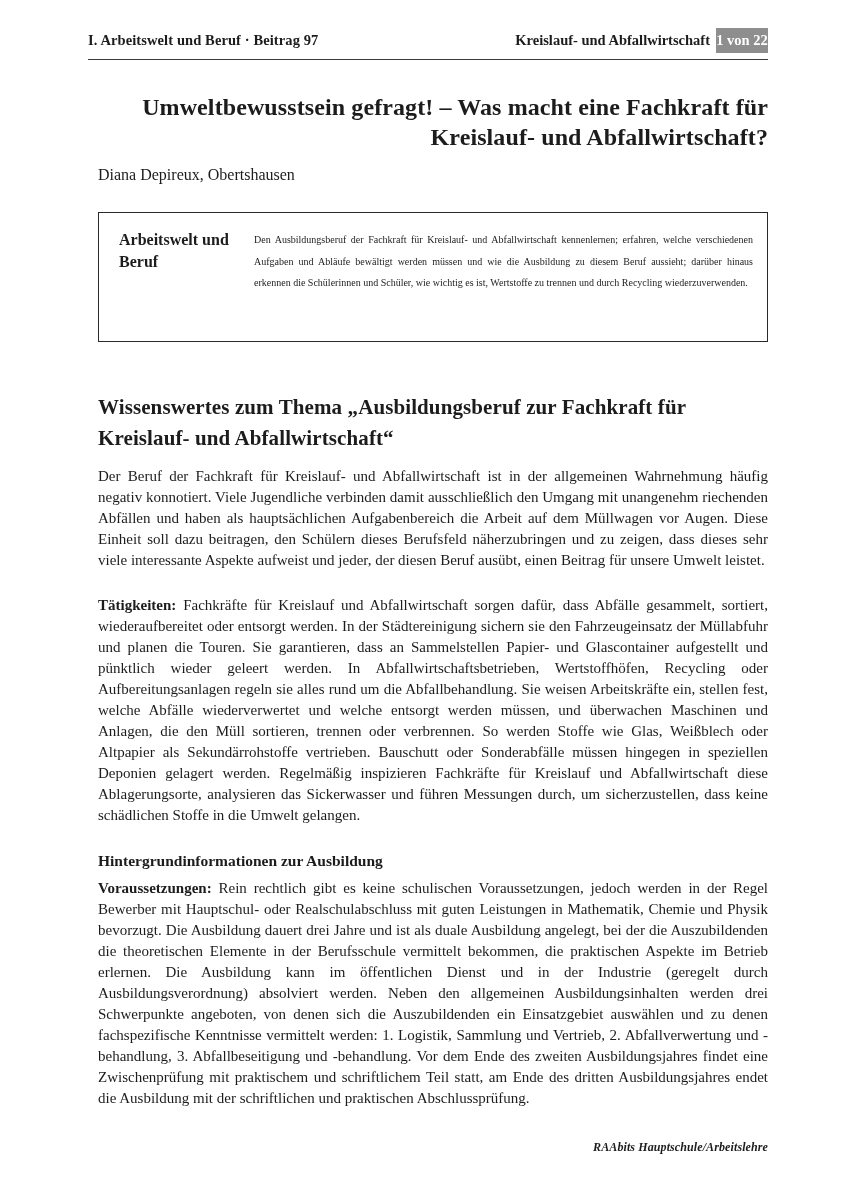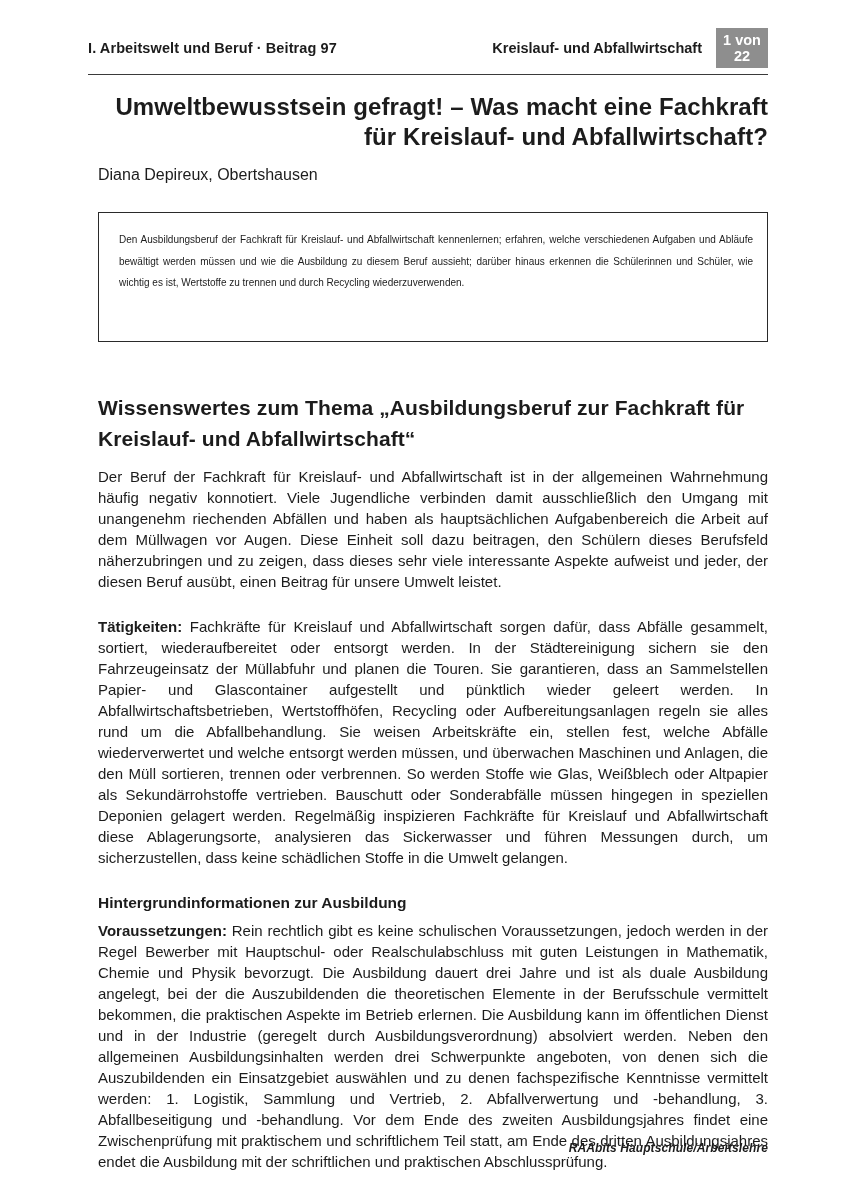--- a/index.html
+++ b/index.html
@@ -3,21 +3,21 @@
 <meta charset="utf-8">
 <style>
   html, body { margin: 0; padding: 0; background: #e9e9e9; }
   .page {
     position: relative;
     width: 848px;
     height: 1200px;
     margin: 0 auto;
     background: #ffffff;
     color: #1c1c1c;
-    font-family: Liberation Sans, sans-serif;
+    font-family: Liberation Serif, serif;
     overflow: hidden;
     box-sizing: border-box;
   }
   
   .page-header {
     position: absolute;
     left: 88px;
     right: 80px;
     top: 28px;
     border-bottom: 1.5px solid #3a3a3a;
@@ -27,21 +27,21 @@
     justify-content: space-between;
   }
   .header-left {
     font-weight: bold;
     font-size: 14.5px;
     letter-spacing: 0.1px;
   }
   .header-right {
     display: flex;
     align-items: center;
-    gap: 14px;
+    gap: 6px;
   }
   .header-subject {
     font-weight: bold;
     font-size: 14.5px;
   }
   .page-badge {
     display: inline-block;
     background: #8e8e8e;
     color: #ffffff;
     font-weight: bold;
@@ -137,20 +137,21 @@
     </div>
   </div>
 
   <div class="content">
 
     <h1 class="doc-title">Umweltbewusstsein gefragt! – Was macht eine Fachkraft für Kreislauf- und Abfallwirtschaft?</h1>
 
     <div class="doc-author">Diana Depireux, Obertshausen</div>
 
     <div class="info-box">
+      <div class="info-box-label">Arbeitswelt und Beruf</div>
       <div class="info-box-text">Den Ausbildungsberuf der Fachkraft für Kreislauf- und Abfallwirtschaft kennenlernen; erfahren, welche verschiedenen Aufgaben und Abläufe bewältigt werden müssen und wie die Ausbildung zu diesem Beruf aussieht; darüber hinaus erkennen die Schülerinnen und Schüler, wie wichtig es ist, Wertstoffe zu trennen und durch Recycling wiederzuverwenden.</div>
     </div>
 
     <h2 class="section-heading">Wissenswertes zum Thema „Ausbildungsberuf zur Fachkraft für Kreislauf- und Abfallwirtschaft“</h2>
 
     <p class="body-para">Der Beruf der Fachkraft für Kreislauf- und Abfallwirtschaft ist in der allgemeinen Wahrnehmung häufig negativ konnotiert. Viele Jugendliche verbinden damit ausschließlich den Umgang mit unangenehm riechenden Abfällen und haben als hauptsächlichen Aufgabenbereich die Arbeit auf dem Müllwagen vor Augen. Diese Einheit soll dazu beitragen, den Schülern dieses Berufsfeld näherzubringen und zu zeigen, dass dieses sehr viele interessante Aspekte aufweist und jeder, der diesen Beruf ausübt, einen Beitrag für unsere Umwelt leistet.</p>
 
     <p class="body-para spaced"><span class="runin-label">Tätigkeiten:</span><span> Fachkräfte für Kreislauf und Abfallwirtschaft sorgen dafür, dass Abfälle gesammelt, sortiert, wiederaufbereitet oder entsorgt werden. In der Städtereinigung sichern sie den Fahrzeugeinsatz der Müllabfuhr und planen die Touren. Sie garantieren, dass an Sammelstellen Papier- und Glascontainer aufgestellt und pünktlich wieder geleert werden. In Abfallwirtschaftsbetrieben, Wertstoffhöfen, Recycling oder Aufbereitungsanlagen regeln sie alles rund um die Abfallbehandlung. Sie weisen Arbeitskräfte ein, stellen fest, welche Abfälle wiederverwertet und welche entsorgt werden müssen, und überwachen Maschinen und Anlagen, die den Müll sortieren, trennen oder verbrennen. So werden Stoffe wie Glas, Weißblech oder Altpapier als Sekundärrohstoffe vertrieben. Bauschutt oder Sonderabfälle müssen hingegen in speziellen Deponien gelagert werden. Regelmäßig inspizieren Fachkräfte für Kreislauf und Abfallwirtschaft diese Ablagerungsorte, analysieren das Sickerwasser und führen Messungen durch, um sicherzustellen, dass keine schädlichen Stoffe in die Umwelt gelangen.</span></p>
 
     <h3 class="sub-heading">Hintergrundinformationen zur Ausbildung</h3>

